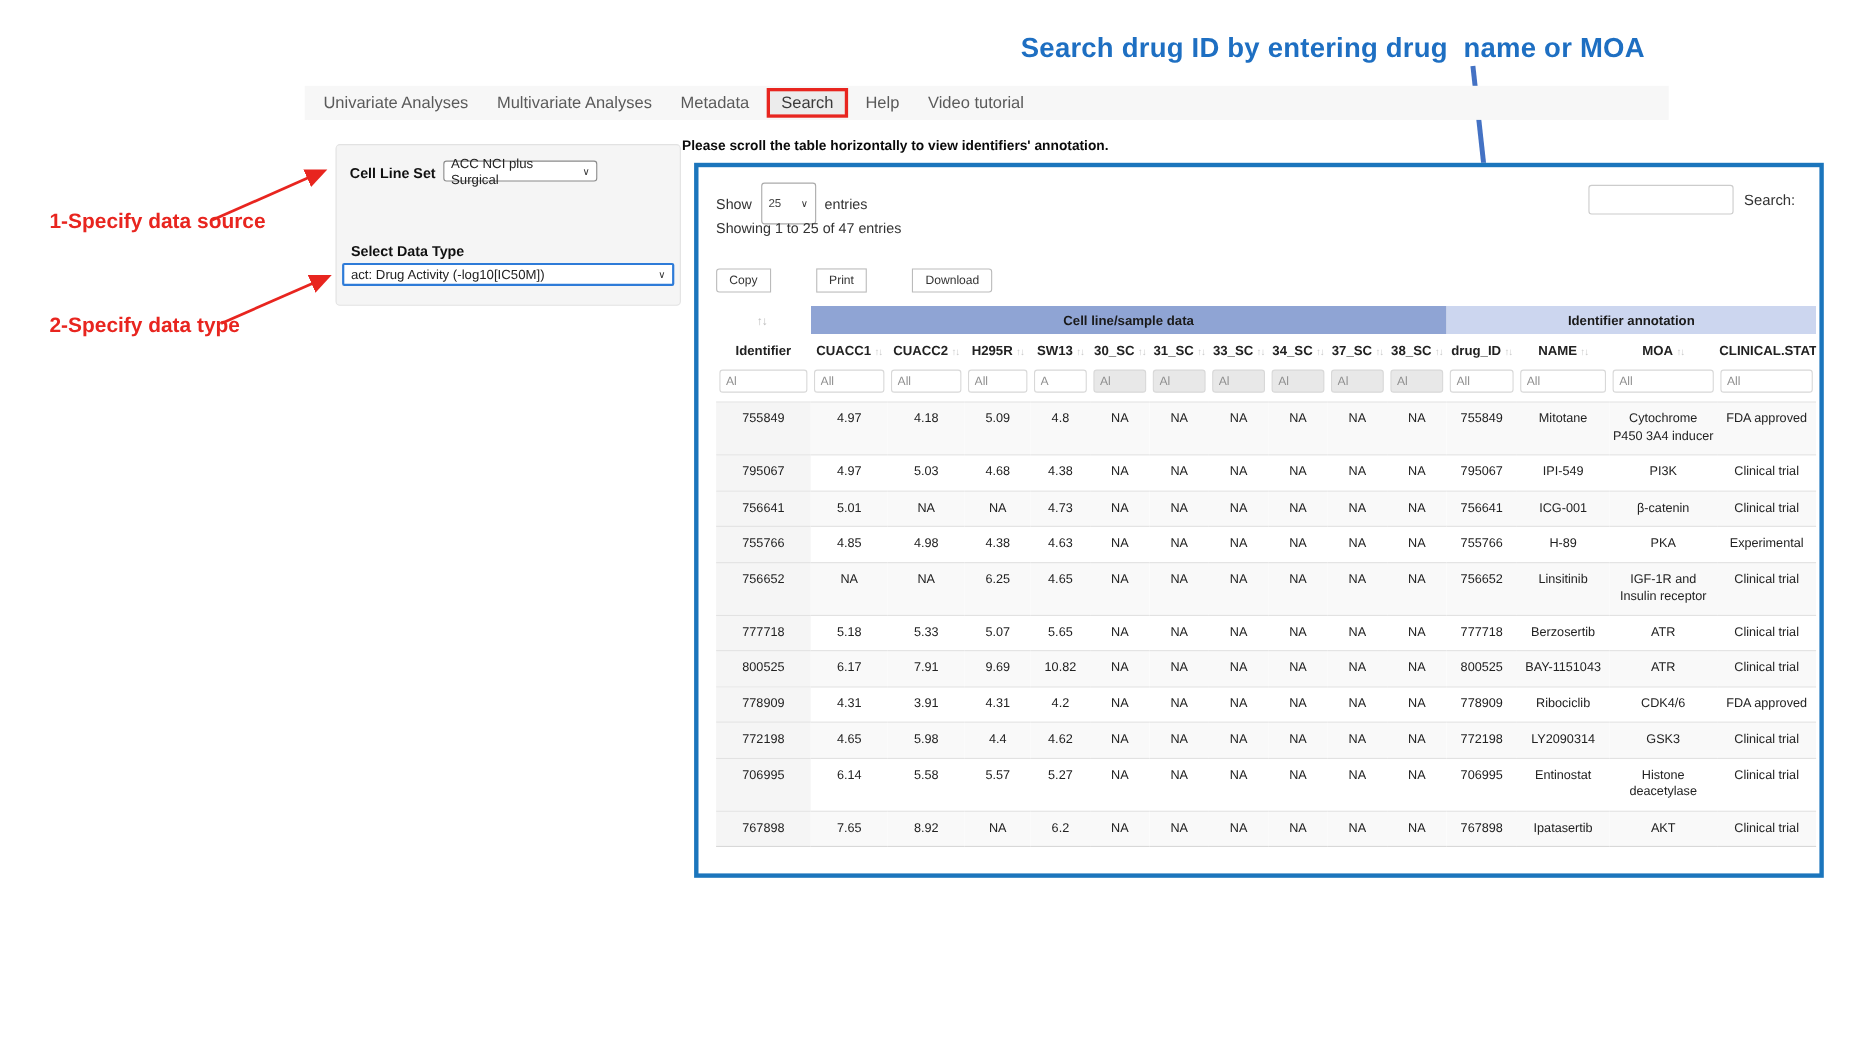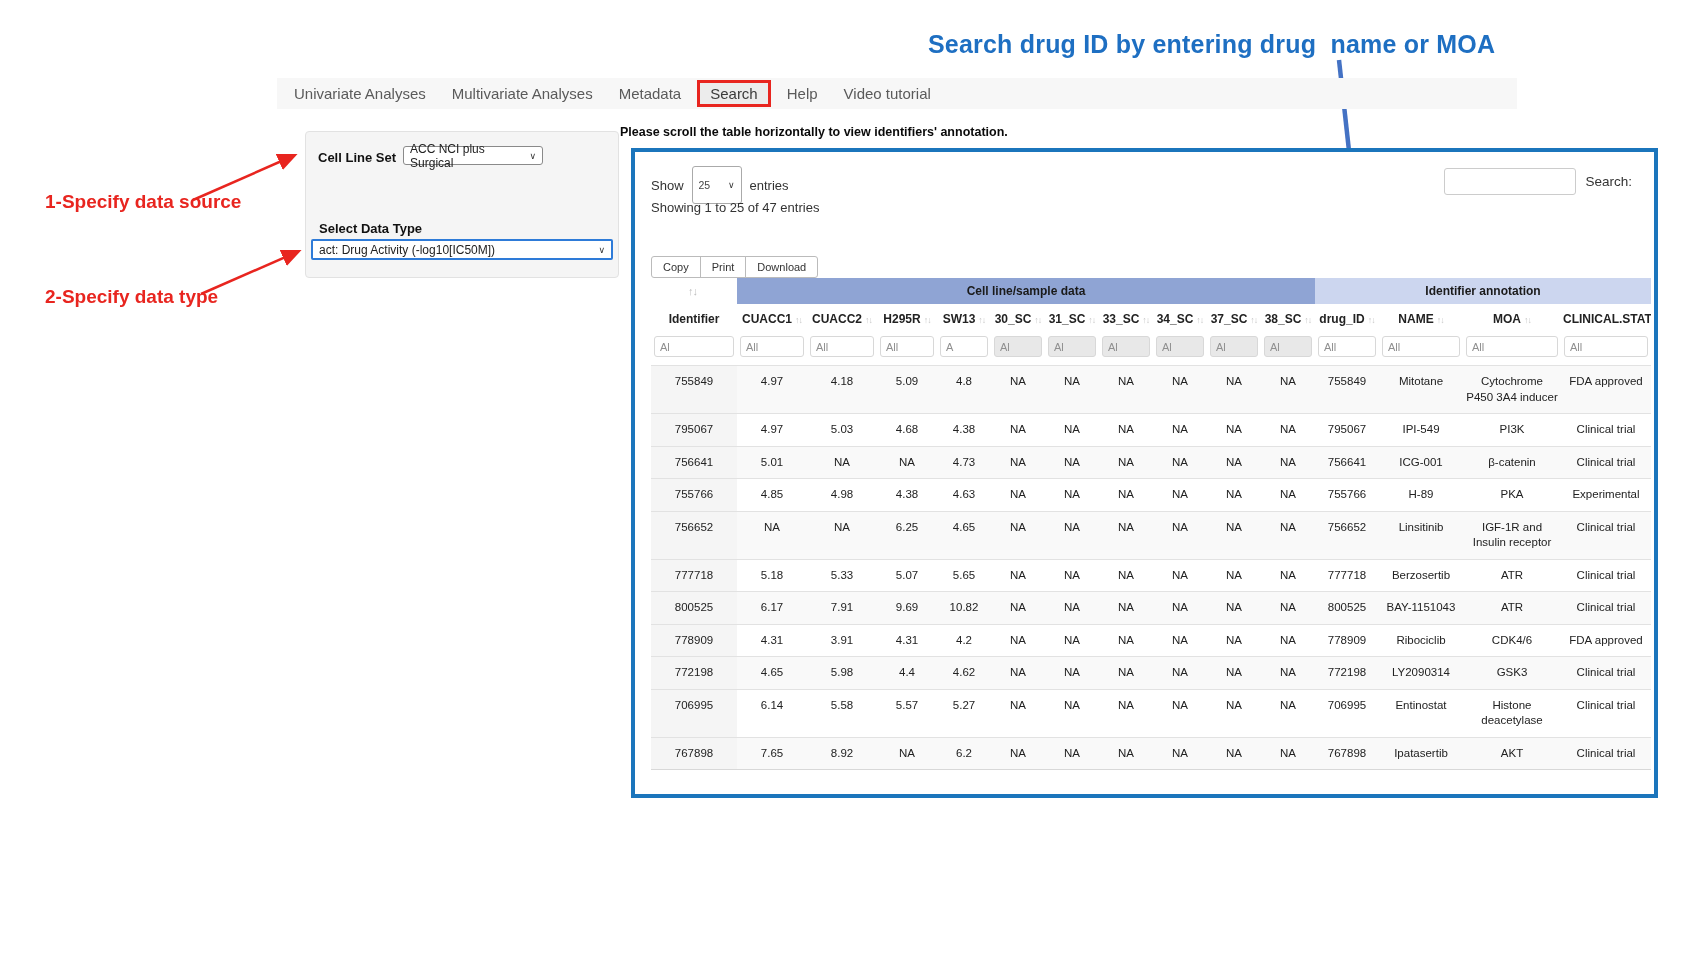--- a/index.html
+++ b/index.html
@@ -65,21 +65,21 @@
   .dt-paging { position:absolute; top:58px; right:16px; display:flex; font-size:13px; }
   .page-btn {
     border:1px solid #ddd; padding:5px 12px; color:#787878; background:#fff;
     margin-left:-1px; white-space:nowrap; cursor:default;
   }
   .page-btn:first-child { border-radius:3px 0 0 3px; margin-left:0; }
   .page-btn:last-child { border-radius:0 3px 3px 0; }
   .page-btn.num, .page-btn.next { color:#337ab7; }
   .page-btn.num { padding:5px 11px; }
   .page-btn.active { background:#337ab7; border-color:#337ab7; color:#fff; }
-  .dt-buttons { position:absolute; left:16px; top:104px; display:flex; }
+  .dt-buttons { position:absolute; left:16px; top:92px; display:flex;gap:42px; }
   .dtb {
     border:1px solid #bbb; background:#fff; padding:4px 11px; font-size:11px;
     color:#333; margin-left:-1px; cursor:default;
   }
   .dtb:first-child { border-radius:3px 0 0 3px; margin-left:0; }
   .dtb:last-child { border-radius:0 3px 3px 0; }
   
   table.dt {
     margin:126px 16px 0 16px; width:987px; border-collapse:collapse;
     table-layout:fixed; font-size:11.5px; color:#222; border-bottom:1px solid #d8d8d8;

